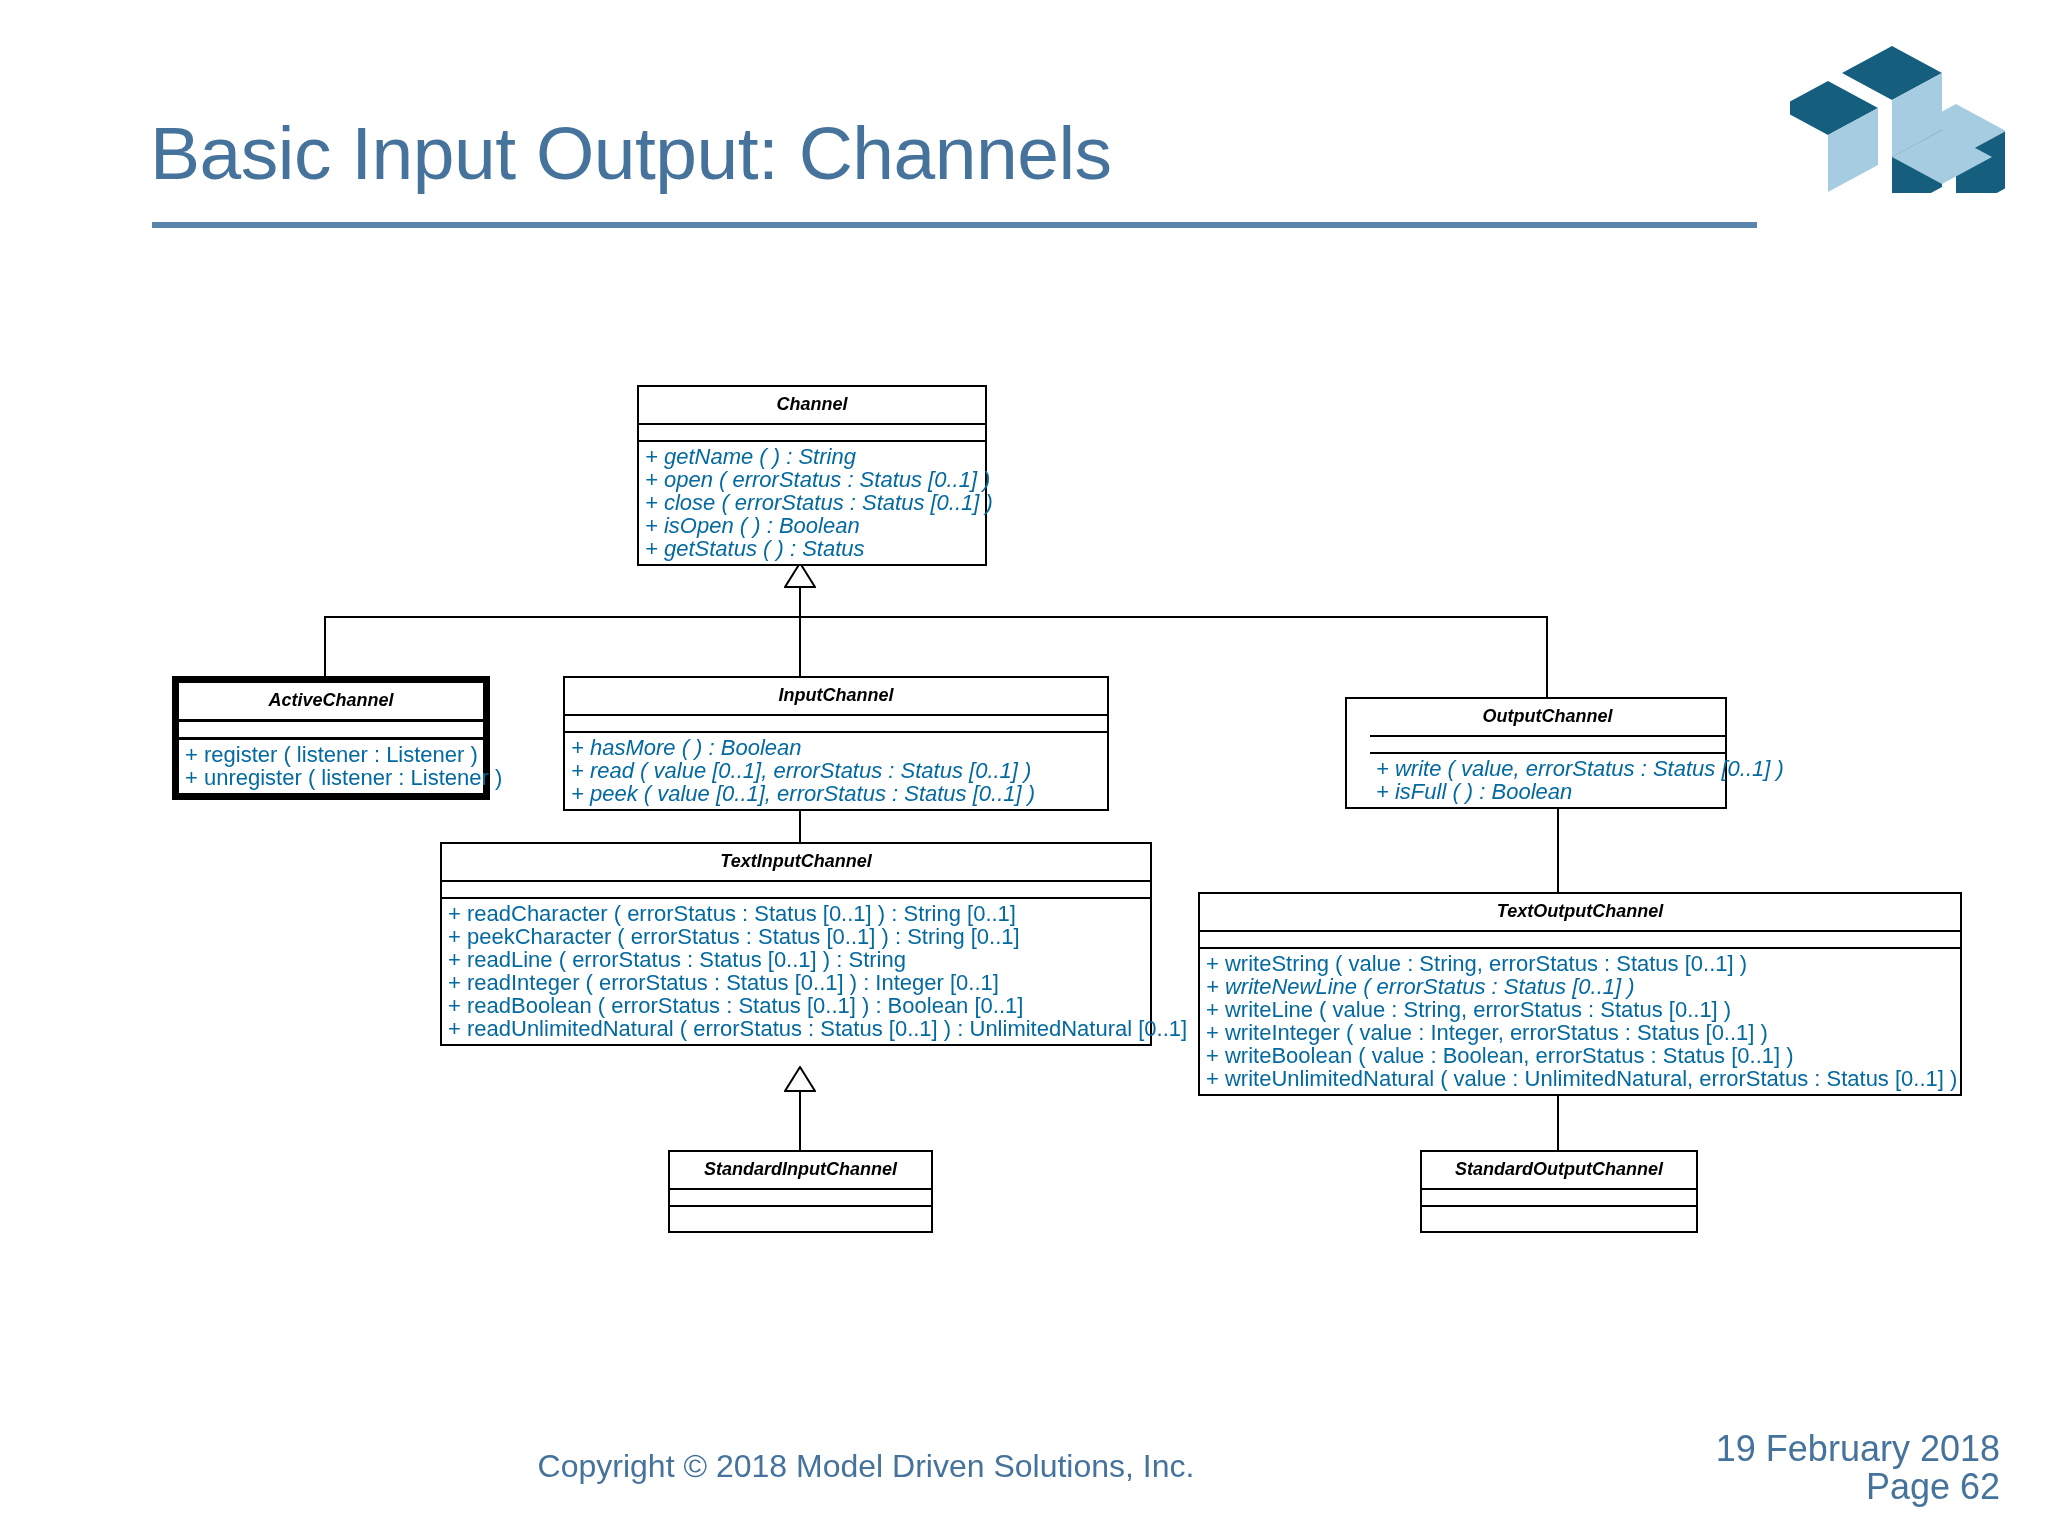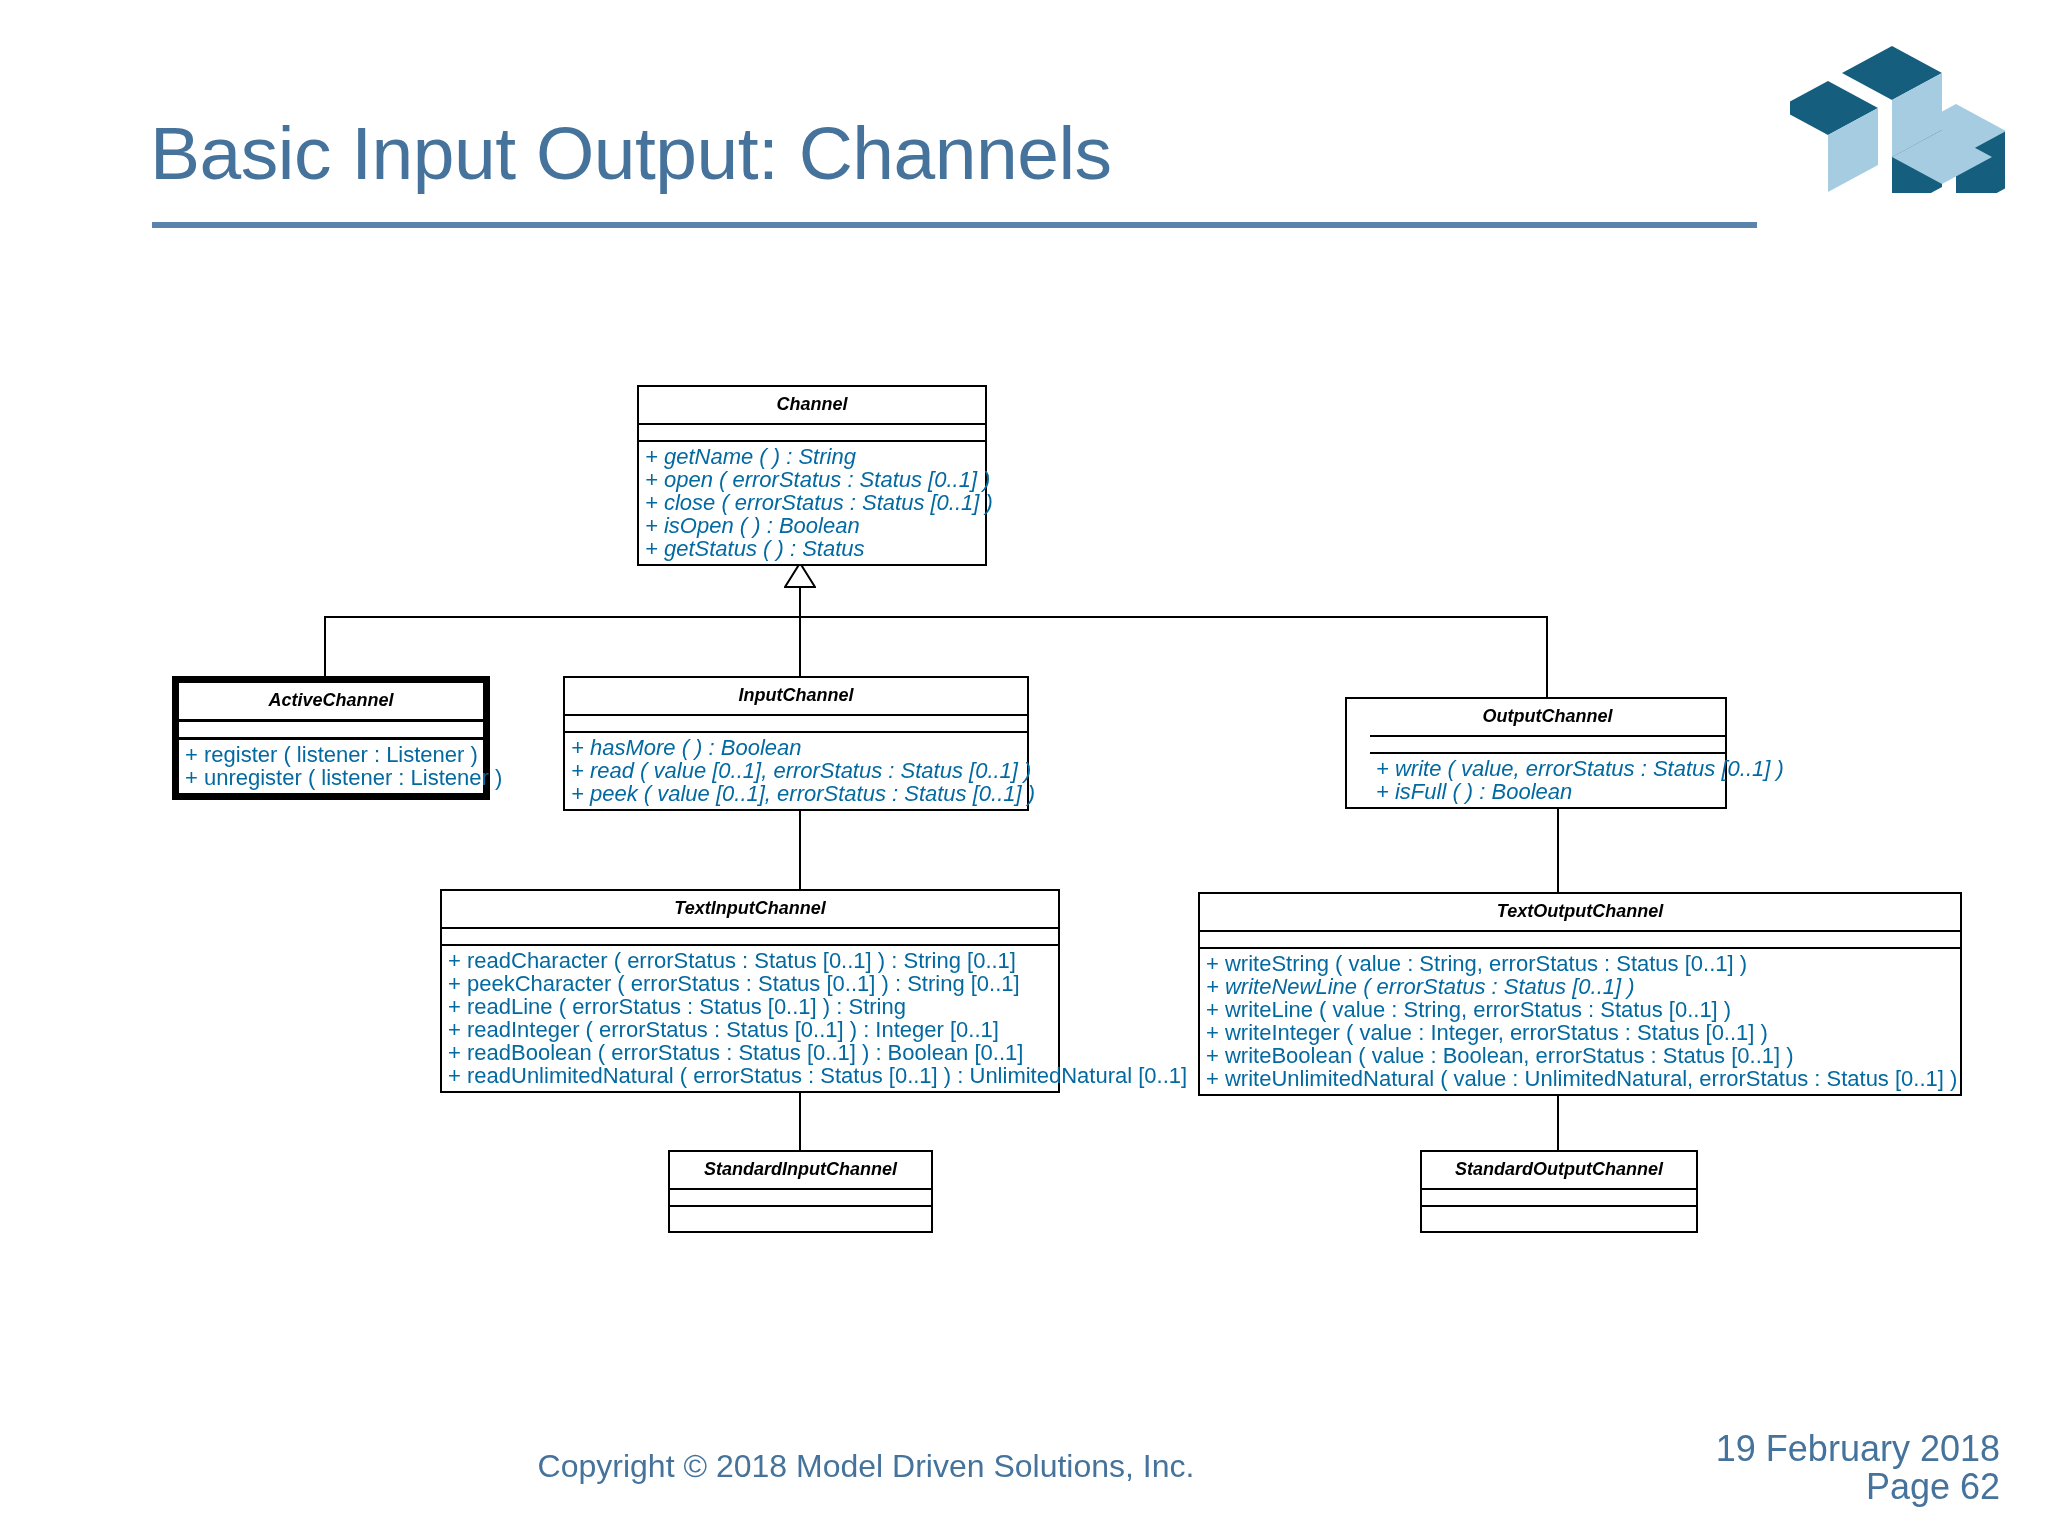--- a/index.html
+++ b/index.html
@@ -123,40 +123,40 @@
 
   <div class="uml thick" style="left:172px;top:676px;width:318px;">
     <div class="cname">ActiveChannel</div>
     <div class="attrs"></div>
     <div class="ops">
       <div class="con">+ register ( listener : Listener )</div>
       <div class="con">+ unregister ( listener : Listener )</div>
     </div>
   </div>
 
-  <div class="uml" style="left:563px;top:676px;width:466px;">
+  <div class="uml" style="left:563px;top:676px;width:546px;">
     <div class="cname">InputChannel</div>
     <div class="attrs"></div>
     <div class="ops">
       <div class="abs">+ hasMore ( ) : Boolean</div>
       <div class="abs">+ read ( value [0..1], errorStatus : Status [0..1] )</div>
       <div class="abs">+ peek ( value [0..1], errorStatus : Status [0..1] )</div>
     </div>
   </div>
 
   <div class="uml" style="left:1345px;top:697px;width:382px;padding-left:23px;">
     <div class="cname">OutputChannel</div>
     <div class="attrs"></div>
     <div class="ops">
       <div class="abs">+ write ( value, errorStatus : Status [0..1] )</div>
       <div class="abs">+ isFull ( ) : Boolean</div>
     </div>
   </div>
 
-  <div class="uml" style="left:440px;top:889px;width:620px;">
+  <div class="uml" style="left:440px;top:842px;width:712px;">
     <div class="cname">TextInputChannel</div>
     <div class="attrs"></div>
     <div class="ops">
       <div class="con">+ readCharacter ( errorStatus : Status [0..1] ) : String [0..1]</div>
       <div class="con">+ peekCharacter ( errorStatus : Status [0..1] ) : String [0..1]</div>
       <div class="con">+ readLine ( errorStatus : Status [0..1] ) : String</div>
       <div class="con">+ readInteger ( errorStatus : Status [0..1] ) : Integer [0..1]</div>
       <div class="con">+ readBoolean ( errorStatus : Status [0..1] ) : Boolean [0..1]</div>
       <div class="con">+ readUnlimitedNatural ( errorStatus : Status [0..1] ) : UnlimitedNatural [0..1]</div>
     </div>

